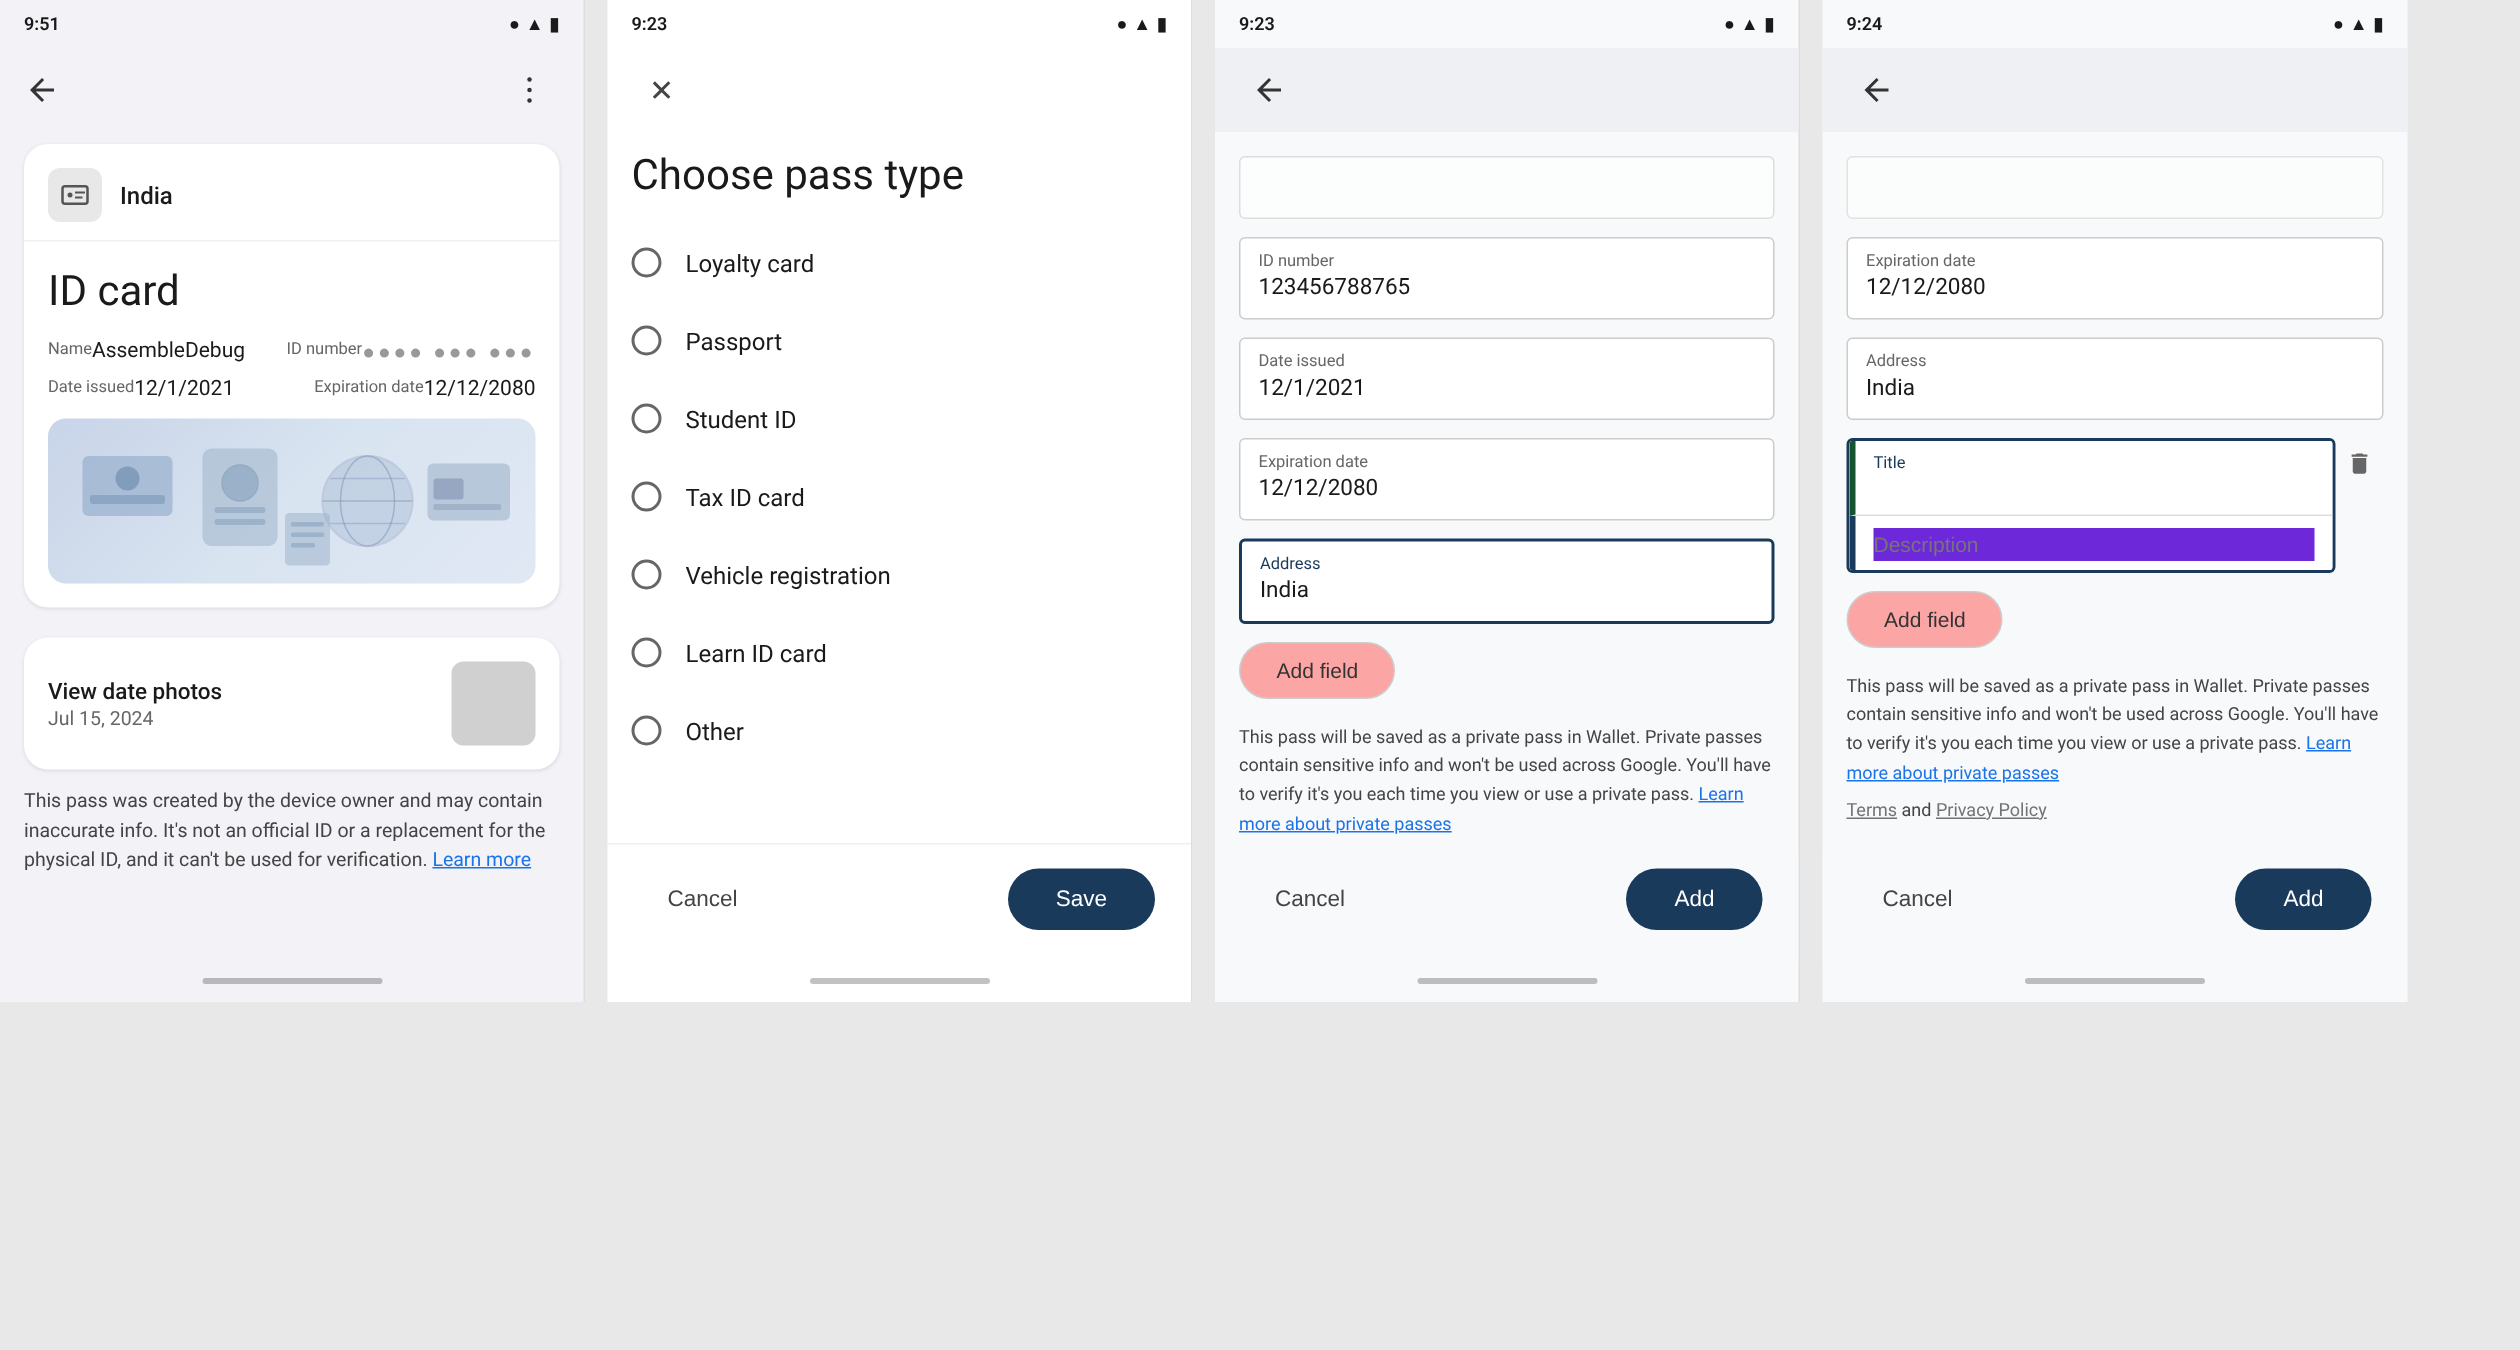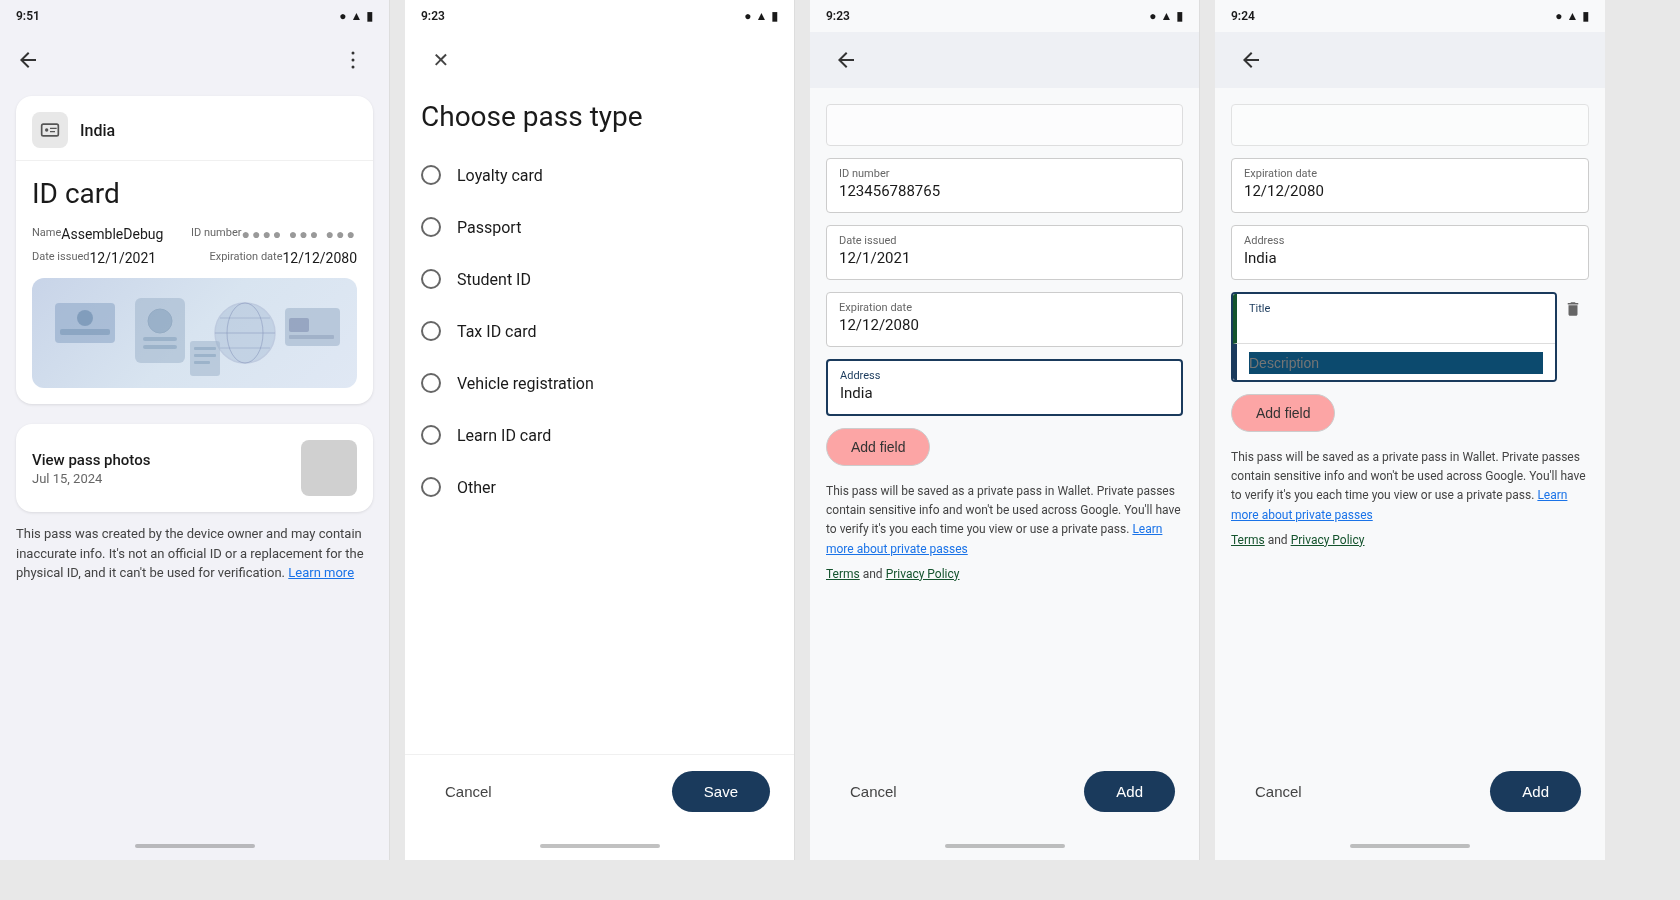--- a/index.html
+++ b/index.html
@@ -8,21 +8,21 @@
       display: flex;
       flex-direction: row;
       width: 1680px;
       height: 900px;
       font-family: 'Roboto', Arial, sans-serif;
       overflow: hidden;
     }
 
     .phone-screen {
       width: 390px;
-      height: 860px;
+      height: 668px;
       background: #f2f2f7;
       display: flex;
       flex-direction: column;
       position: relative;
       flex-shrink: 0;
       border-right: 1px solid #ddd;
       overflow: hidden;
     }
 
     
@@ -303,21 +303,21 @@
     }
     .privacy-notice a {
       color: #1a73e8;
       text-decoration: underline;
     }
     .terms-line {
       font-size: 12px;
       color: #444;
     }
     .terms-line a {
-      color: #14532d;
+      color: #737373;
       text-decoration: underline;
     }
 
     .screen-actions {
       display: flex;
       justify-content: space-between;
       align-items: center;
       padding: 12px 24px 24px;
       background: #f8f9fa;
     }
@@ -427,21 +427,21 @@
           <rect x="159" y="64" width="22" height="3" rx="1" fill="#7090b0" opacity="0.4"></rect>
           <rect x="159" y="71" width="22" height="3" rx="1" fill="#7090b0" opacity="0.4"></rect>
           <rect x="159" y="78" width="16" height="3" rx="1" fill="#7090b0" opacity="0.4"></rect>
         </svg>
       </div>
     </div>
   </div>
 
   <div class="photo-section">
     <div class="photo-section-text">
-      <span class="photo-section-title">View pass photos</span>
+      <span class="photo-section-title">View date photos</span>
       <span class="photo-section-date">Jul 15, 2024</span>
     </div>
     <div class="photo-thumb"></div>
   </div>
 
   <div class="disclaimer">
     <span>This pass was created by the device owner and may contain inaccurate info. It's not an official ID or a replacement for the physical ID, and it can't be used for verification.</span>
     <a href="#">Learn more</a>
   </div>
 
@@ -618,21 +618,21 @@
     </div>
 
     
     <div style="display:flex; align-items:stretch; margin-bottom:12px;">
       <div style="display:flex; flex:1; border:2px solid #1a3a5c; border-radius:4px; overflow:hidden; flex-direction:column;">
         <div style="border-left:4px solid #14532d; padding:8px 12px 6px; border-bottom:1px solid #ddd; background:white; display:flex; flex-direction:column;">
           <span style="font-size:11px; color:#1a3a5c;">Title</span>
           <input type="text" style="border: none; outline: none; font-size: 14px; color: rgb(170, 170, 170); background: white; height: 22px;" placeholder="">
         </div>
         <div style="border-left:4px solid #1a3a5c; padding:8px 12px 6px; background:white;">
-          <input type="text" style="border: none; outline: none; font-size: 14px; color: rgb(170, 170, 170); background: #0c4a6e; width: 100%; height: 22px;" placeholder="Description">
+          <input type="text" style="border: none; outline: none; font-size: 14px; color: rgb(170, 170, 170); background: #6d28d9; width: 100%; height: 22px;" placeholder="Description">
         </div>
       </div>
       <div style="width:32px; display:flex; align-items:flex-start; justify-content:center; padding-top:8px; cursor:pointer; color:#666;">
         <svg width="18" height="18" viewBox="0 0 24 24" fill="none">
           <path d="M6 19c0 1.1.9 2 2 2h8c1.1 0 2-.9 2-2V7H6v12zM19 4h-3.5l-1-1h-5l-1 1H5v2h14V4z" fill="#666"></path>
         </svg>
       </div>
     </div>
 
     <button class="add-field-btn">Add field</button>

